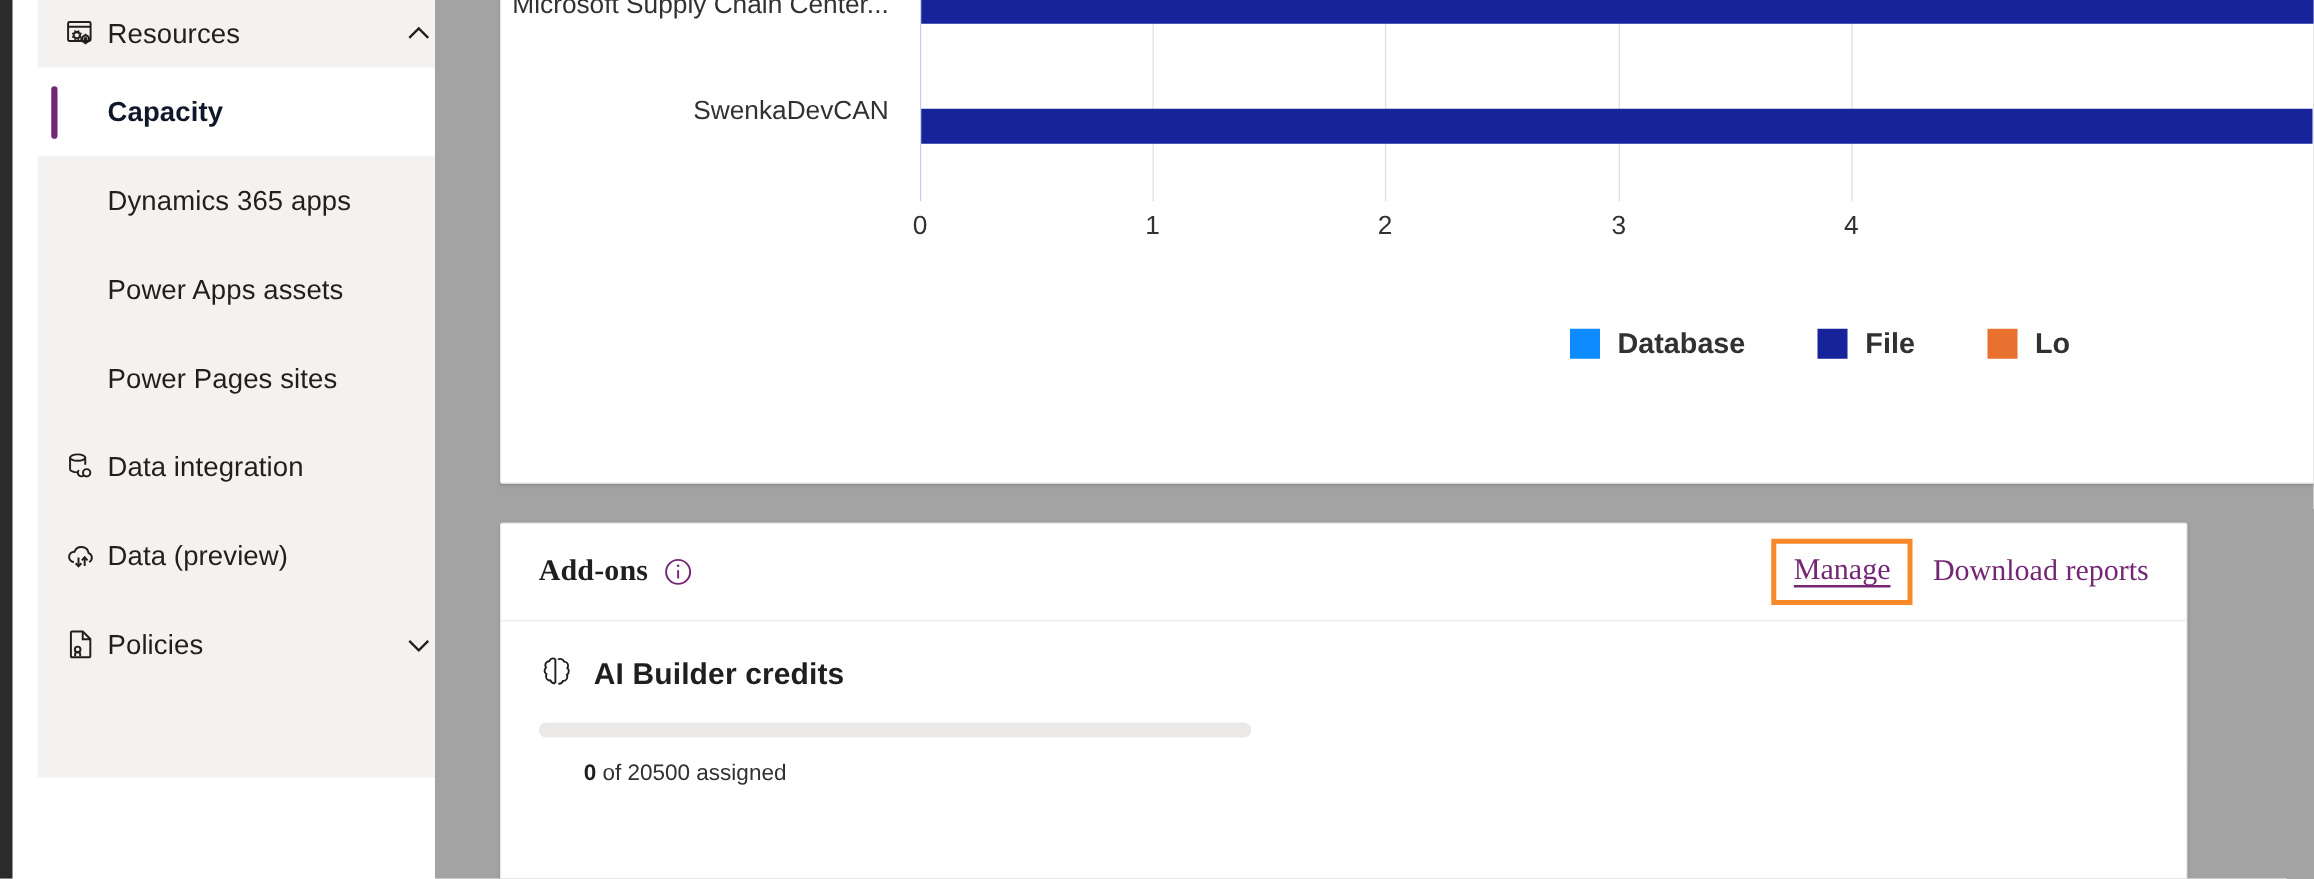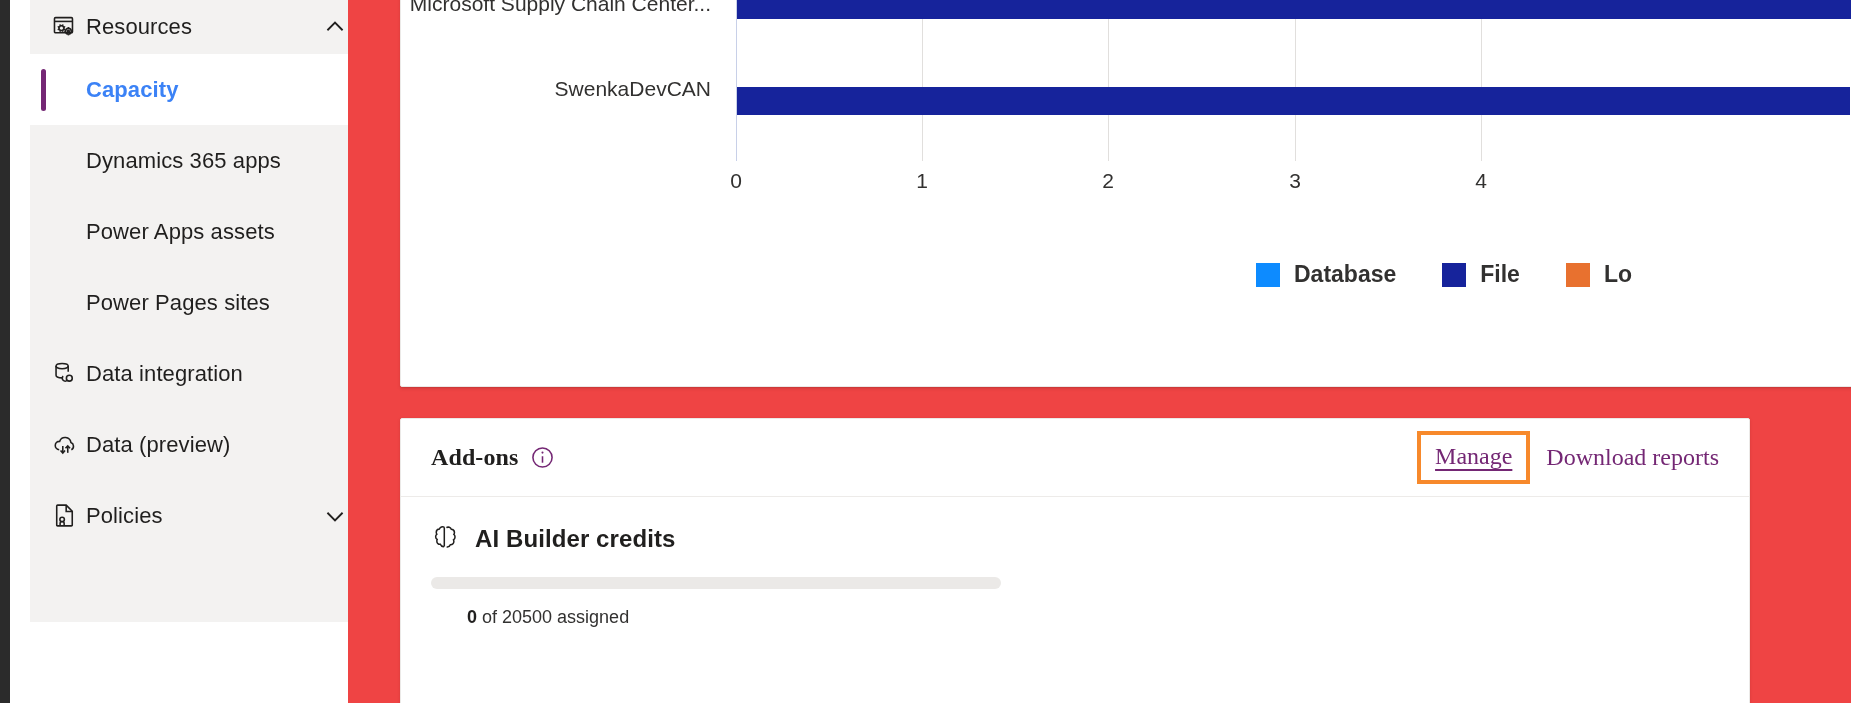--- a/index.html
+++ b/index.html
@@ -40,27 +40,27 @@
   .nav-item.selected { background: #ffffff; }
   .nav-item.selected::before {
     content: ""; position: absolute; left: 11px; top: 50%;
     transform: translateY(-50%);
     width: 5px; height: 42px; border-radius: 3px; background: #742774;
   }
   .nav-item .ico { width: 34px; flex: 0 0 34px; display: flex; align-items: center; }
   .nav-item .label {
     font-size: 22px; color: #201f1e; letter-spacing: .1px; white-space: nowrap;
   }
-  .nav-item.selected .label { font-weight: 600; color: #3b82f6; }
+  .nav-item.selected .label { font-weight: 600; color: #0f172a; }
   .nav-item.sub .label { padding-left: 34px; }
 
   
   .main {
     position: absolute; left: 348px; top: 0; right: 0; bottom: 0;
-    background: #ef4444; overflow: hidden; padding-left: 38px;
+    background: #a3a3a3; overflow: hidden; padding-left: 38px;
   }
 
   .card {
     position: absolute; background: #ffffff;
     border: 1px solid #ebe9e7;
     box-shadow: 0 1.6px 3.6px rgba(0,0,0,.10), 0 .3px .9px rgba(0,0,0,.07);
     border-radius: 2px;
   }
 
   
@@ -75,21 +75,21 @@
   }
   .gridline { position: absolute; width: 1px; background: #e1dfdd; }
   .axisline  { position: absolute; width: 1px; background: #c8d0e8; }
   .tick {
     position: absolute; transform: translateX(-50%);
     font-size: 21px; color: #323130;
   }
   .bar-seg { position: absolute; height: 28px; }
 
   .legend {
-    position: absolute; display: flex; align-items: center; gap: 0; text-align: center;
+    position: absolute; display: flex; align-items: center; gap: 12px; text-align: center;
   }
   .legend-item { display: flex; align-items: center; margin-right: 46px; }
   .legend-swatch { width: 24px; height: 24px; flex: 0 0 24px; margin-right: 14px; }
   .legend-text { font-size: 23px; color: #323130; font-weight: 600; white-space: nowrap; }
 
   
   #addons-card {
     left: 52px; top: 418px; width: 1350px; height: 300px;
   }
   .addons-head {

